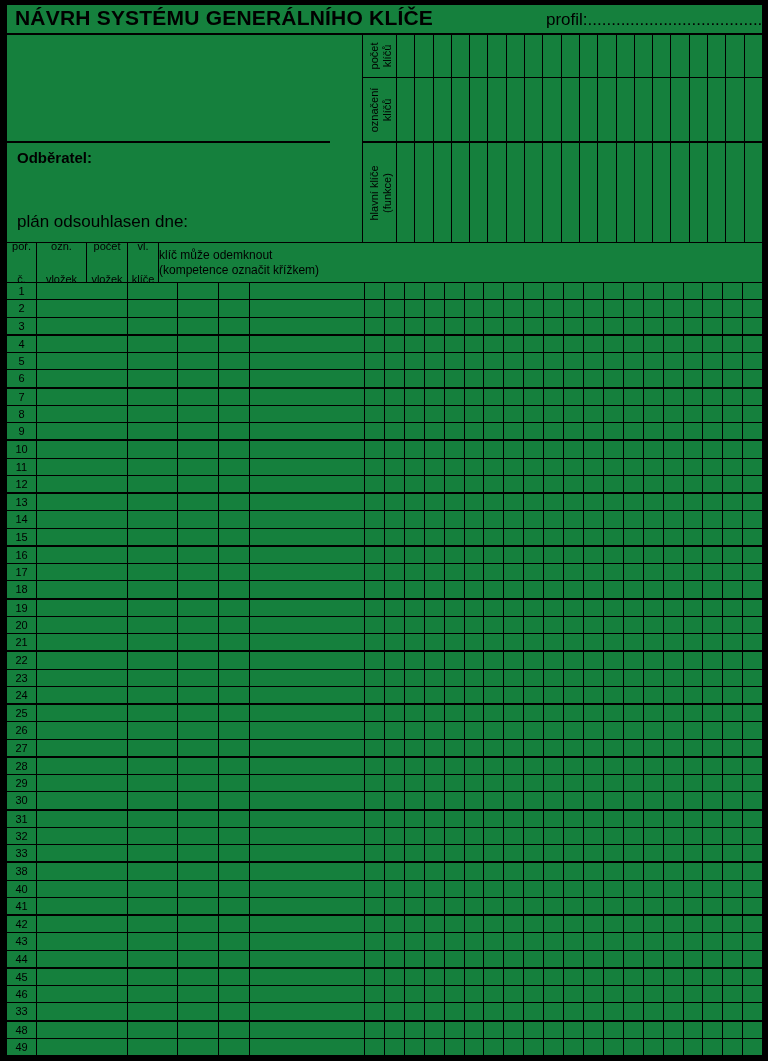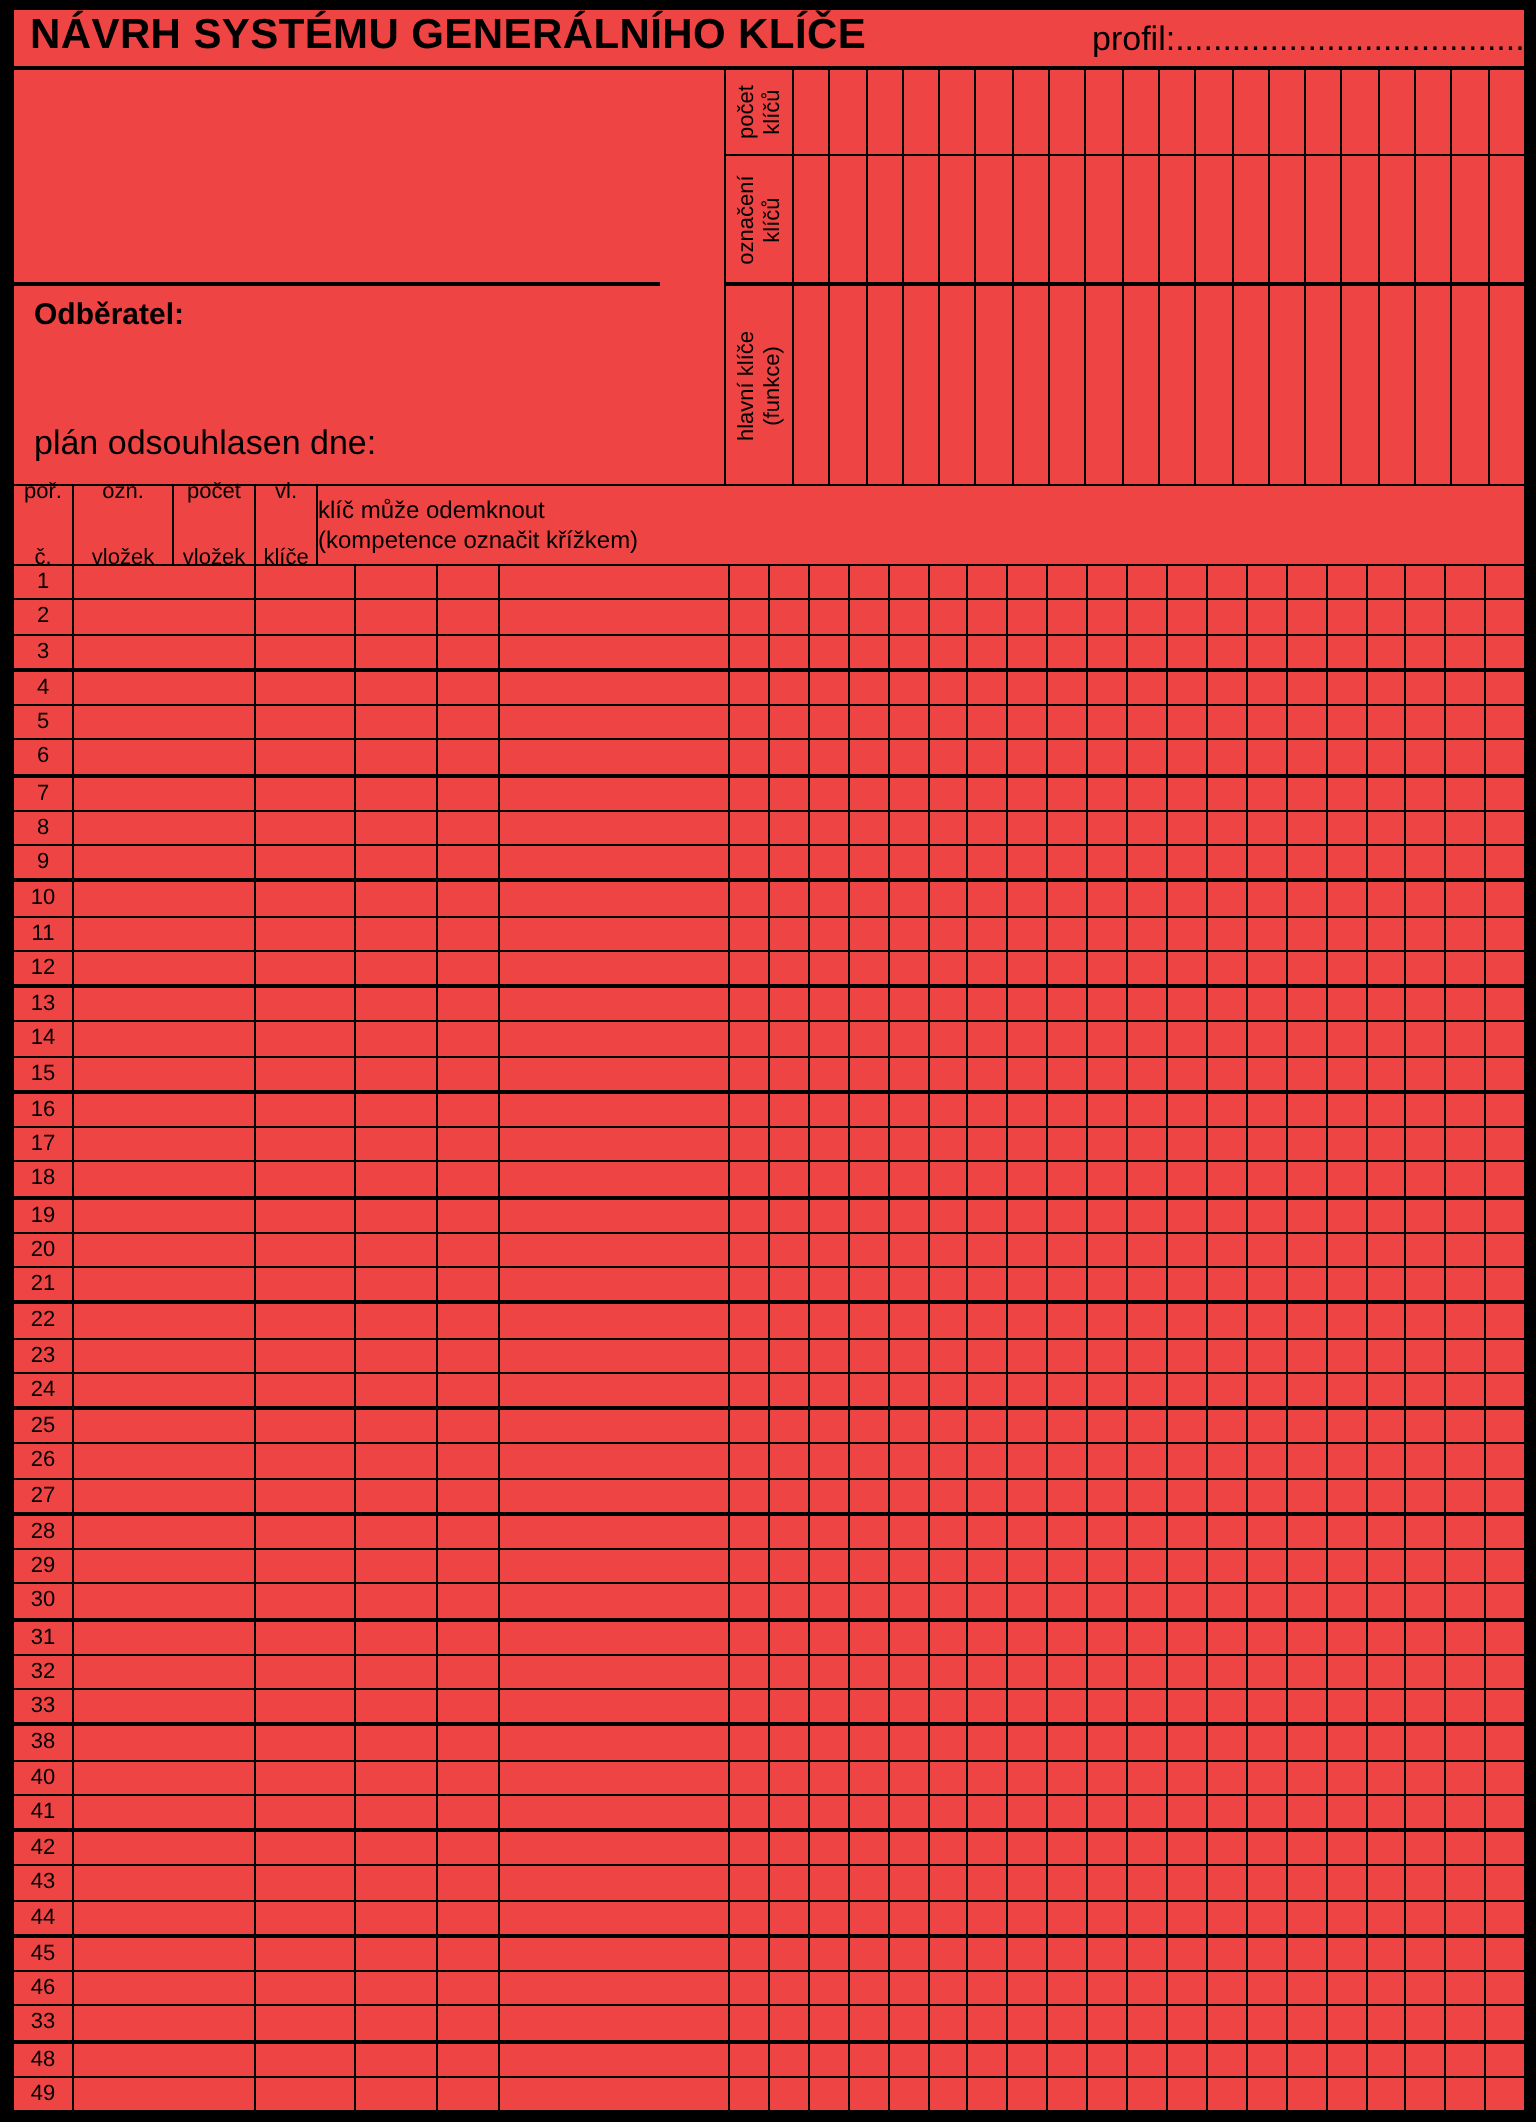--- a/index.html
+++ b/index.html
@@ -1,18 +1,18 @@
 <!DOCTYPE html>
 <html><head>
 <meta charset="utf-8">
 <style>
   html,body{margin:0;padding:0;background:#e8e8e8;}
   .page{
     position:relative;width:768px;height:1061px;box-sizing:border-box;
-    background:#ef4444;color:#000;
+    background:#15803d;color:#000;
     border:5px solid #000;border-left-width:7px;border-right-width:6px;border-bottom-width:6px;
     font-family:"Liberation Sans",sans-serif;overflow:hidden;
   }
   .content{display:flex;flex-direction:column;height:100%;}
 
   
   .title-band{position:relative;height:28px;flex:0 0 auto;border-bottom:2px solid #000;}
   .title{position:absolute;left:8px;top:1px;font-size:21px;font-weight:bold;white-space:nowrap;letter-spacing:.2px;}
   .profil{position:absolute;right:0;top:5px;width:216px;overflow:hidden;white-space:nowrap;font-size:17px;}
 

